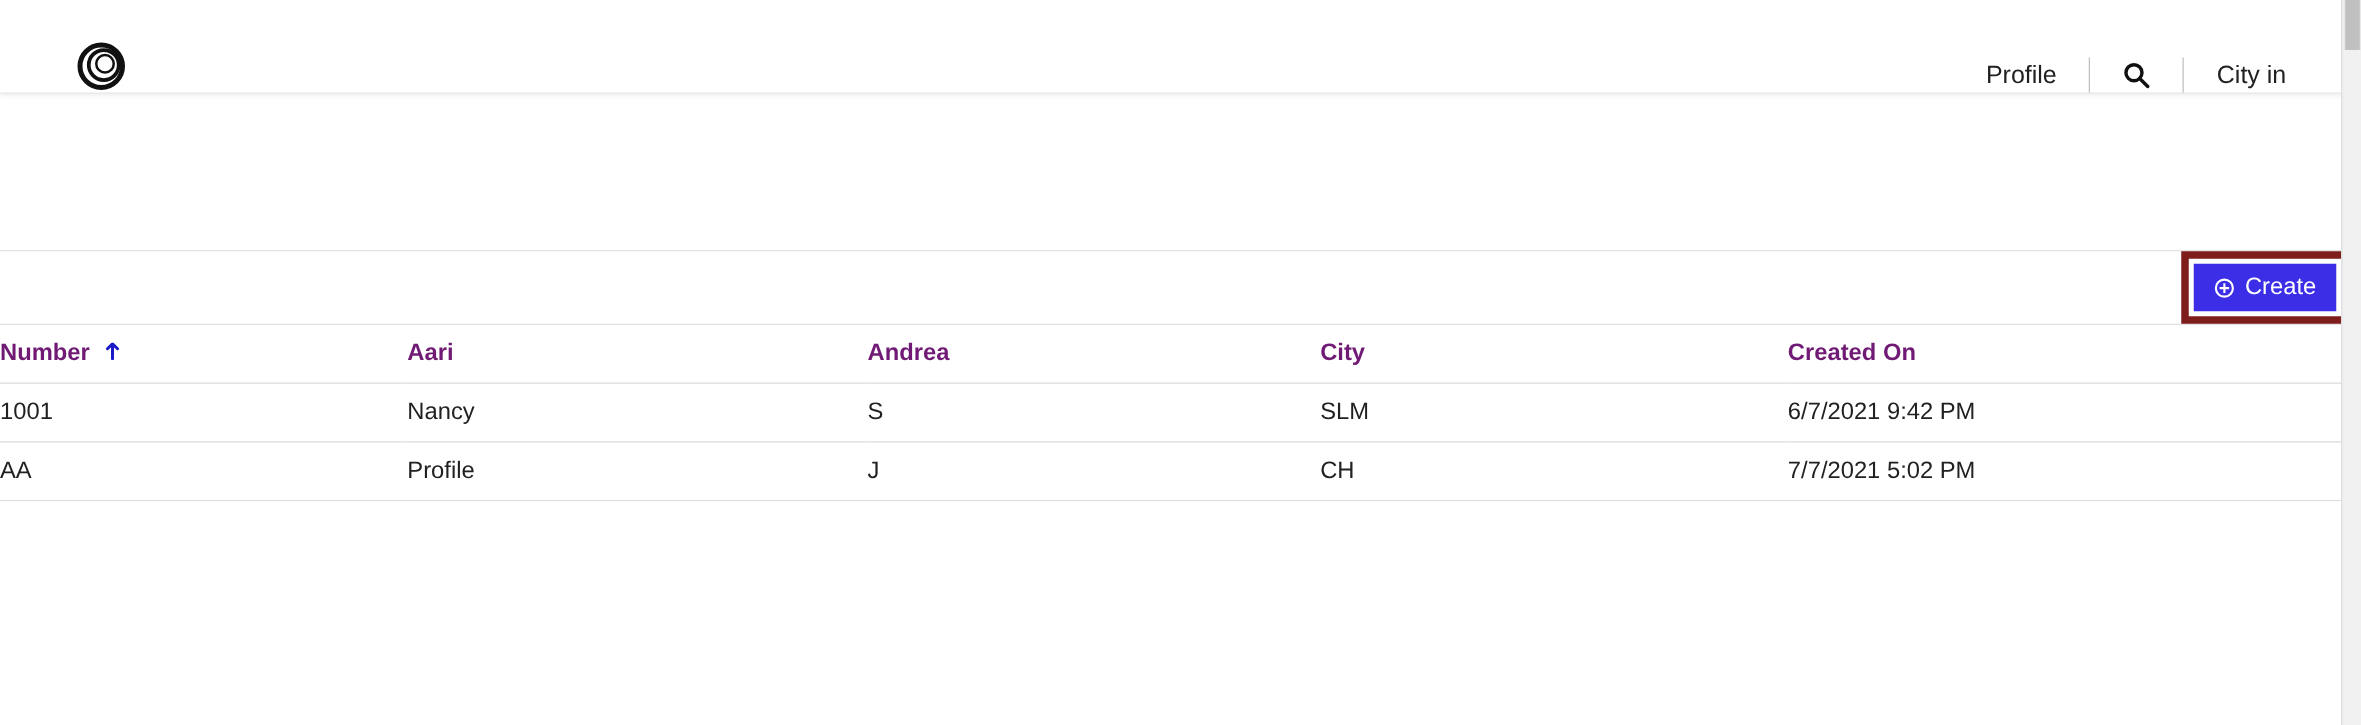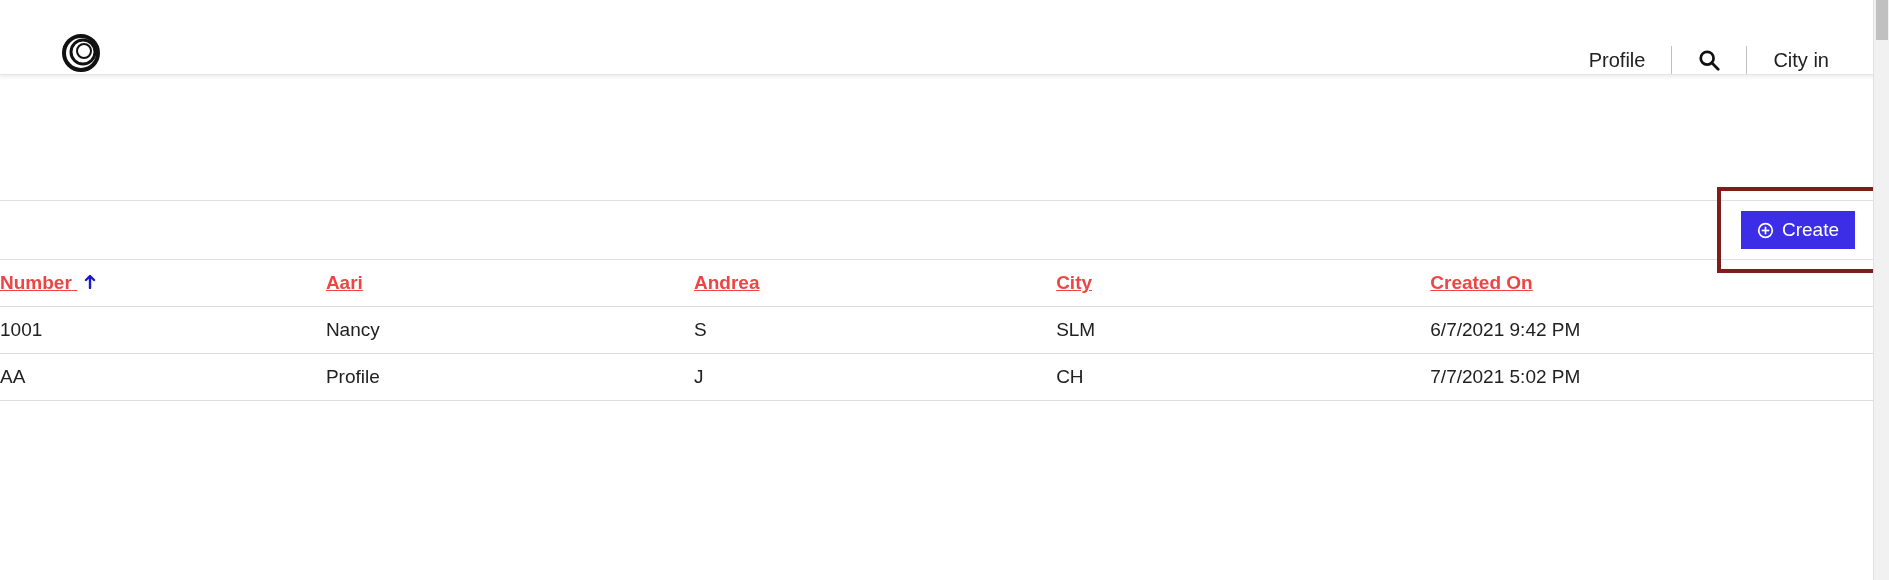--- a/index.html
+++ b/index.html
@@ -32,22 +32,22 @@
   .toolbar-row {
     height: 60px;
     border-top: 1px solid #e0e0e0;
     border-bottom: 1px solid #e0e0e0;
     display:flex;
     align-items:center;
     justify-content:flex-end;
     padding-right: 10px;
   }
   .create-wrap {
-    border: 4px solid #7f1d1d;
-    padding: 20px;
+    border: 6px solid #7f1d1d;
+    padding: 4px;
   }
   .create-btn {
     background: #3b2ee6;
     color: #fff;
     border: none;
     font-size: 19px;
     padding: 8px 16px;
     display:flex;
     align-items:center;
     gap: 8px;
@@ -59,23 +59,22 @@
 
   
   .table { width: 100%; border-collapse: collapse; }
   .table th, .table td {
     text-align: left;
     font-size: 19px;
     padding: 12px 0;
     border-bottom: 1px solid #dcdcdc;
   }
   .table th {
-    color: #ef4444;
+    color: #701a75;
     font-weight: 700;
-    text-decoration: underline;
     cursor: pointer;
     margin-left: 29px;
   }
   .col-number { width: 270px; }
   .col-name   { width: 305px; }
   .col-surname{ width: 300px; }
   .col-city   { width: 310px; }
   .col-created{ width: 380px; }
   .sort-icon { margin-left: 6px; }
 

